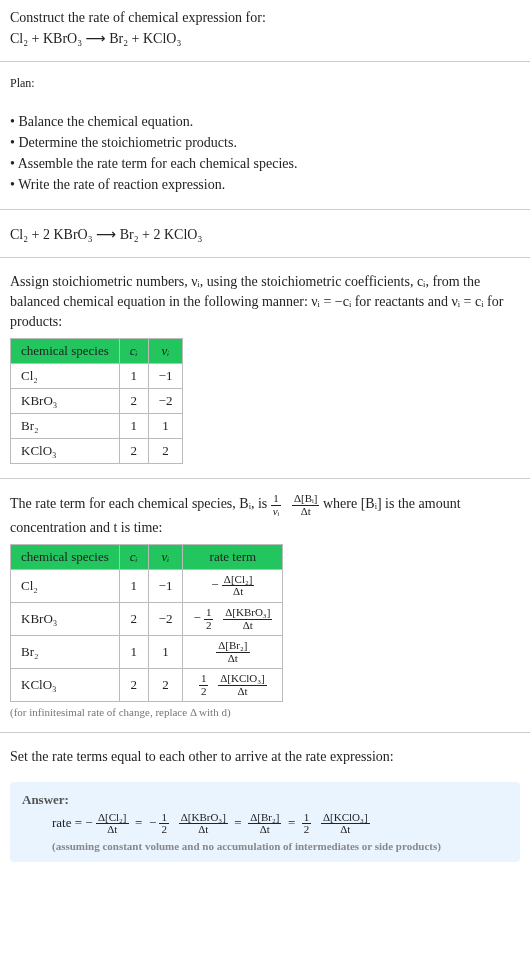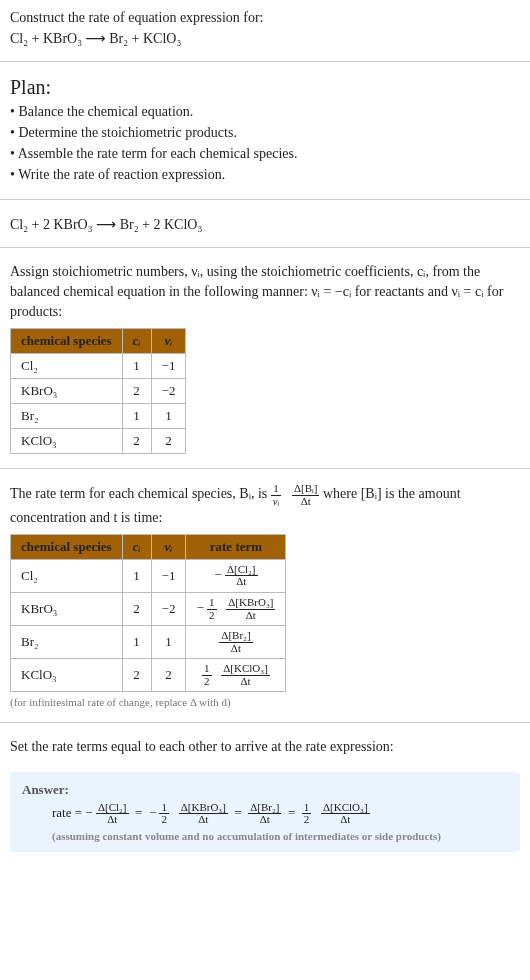--- a/index.html
+++ b/index.html
@@ -20,44 +20,44 @@
   }
   .prompt {
     font-size: 14px;
     line-height: 1.4;
   }
   .eqline {
     font-size: 14px;
     margin: 2px 0 0 0;
   }
   .plan-title {
-    font-size: 20px;
-    margin-bottom: 2px;
+    font-size: 12px;
+    margin-bottom: 20px;
   }
   .plan-list {
     font-size: 14px;
     line-height: 1.5;
   }
   .section-text {
     font-size: 14px;
     line-height: 1.45;
   }
   table.stoich {
     border-collapse: collapse;
     margin-top: 6px;
     font-size: 13px;
   }
   table.stoich th, table.stoich td {
     border: 1px solid #bbb;
     padding: 4px 10px;
     text-align: center;
   }
   table.stoich th {
-    background: #a16207;
-    font-weight: bold;
+    background: #22c55e;
+    font-weight: normal;
     margin-left: 32px;
   }
   table.stoich td:first-child, table.stoich th:first-child {
     text-align: left;
   }
   .footnote {
     font-size: 11px;
     color: #777;
     margin-top: 4px;
   }
@@ -101,21 +101,21 @@
     padding: 0 2px;
   }
   .rateexpr {
     font-size: 14px;
   }
 </style>
 </head>
 <body>
 
 <div class="block">
-  <div class="prompt">Construct the rate of equation expression for:</div>
+  <div class="prompt">Construct the rate of chemical expression for:</div>
   <div class="eqline">Cl₂ + KBrO₃  ⟶  Br₂ + KClO₃</div>
 </div>
 <hr class="sep">
 
 <div class="block">
   <div class="plan-title">Plan:</div>
   <div class="plan-list">
     • <span>Balance the chemical equation.</span><br>
     • <span>Determine the stoichiometric products.</span><br>
     • <span>Assemble the rate term for each chemical species.</span><br>

